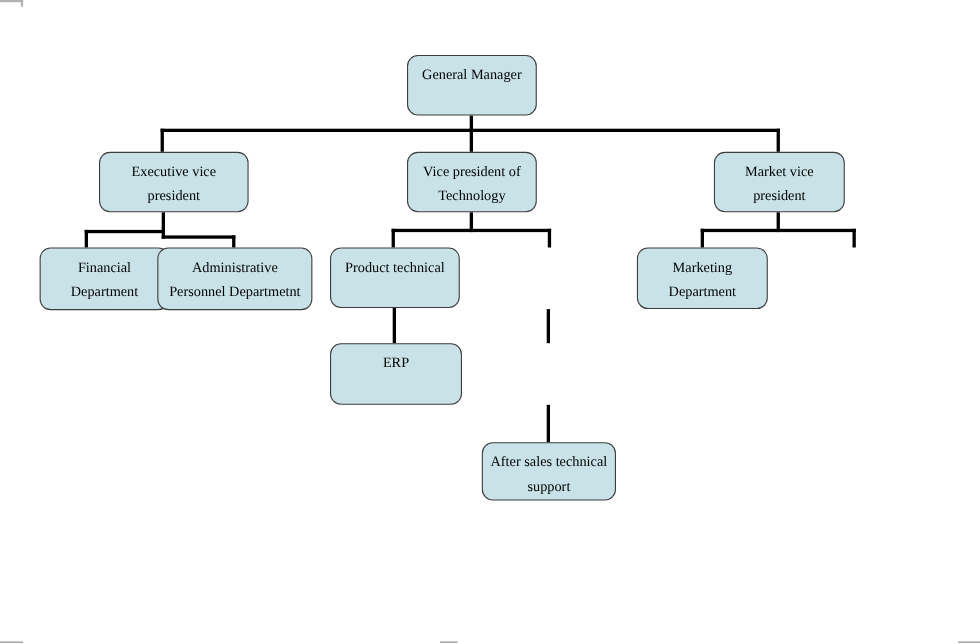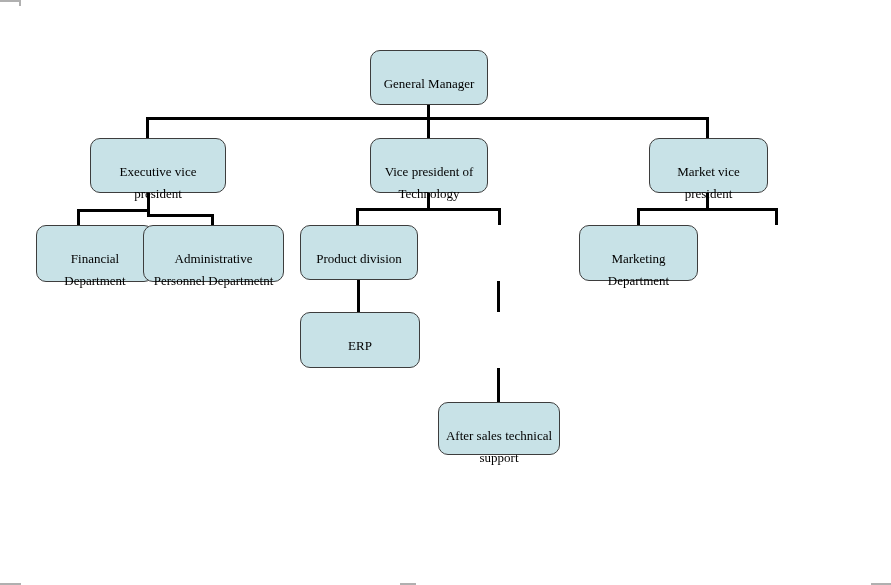--- a/index.html
+++ b/index.html
@@ -13,21 +13,21 @@
   .node{
     position:absolute;
     box-sizing:border-box;
     background:#c8e2e7;
     border:1.4px solid #3d3d3d;
     border-radius:10px;
     color:#000;
     font-size:13px;
     line-height:22px;
     text-align:center;
-    padding:22px 4px 0 4px;
+    padding:6px 4px 0 4px;
   }
   .seg{
     position:absolute;
     background:#000;
   }
   .pagemark{
     position:absolute;
     background:#b0b0b0;
   }
 </style>
@@ -73,21 +73,21 @@
   <div class="node" style="left:90px;top:138px;width:136px;height:55px">Executive vice president</div>
 
   <div class="node" style="left:370px;top:138px;width:118px;height:55px">Vice president of Technology</div>
 
   <div class="node" style="left:649px;top:138px;width:119px;height:55px">Market vice president</div>
 
   <div class="node" style="left:36px;top:225px;width:118px;height:57px">Financial Department</div>
 
   <div class="node" style="left:143px;top:225px;width:141px;height:57px">Administrative Personnel Departmetnt</div>
 
-  <div class="node" style="left:300px;top:225px;width:118px;height:55px">Product division</div>
+  <div class="node" style="left:300px;top:225px;width:118px;height:55px">Product technical</div>
 
 
   <div class="node" style="left:579px;top:225px;width:119px;height:56px">Marketing Department</div>
 
 
   <div class="node" style="left:300px;top:312px;width:120px;height:56px">ERP</div>
 
 
   <div class="node" style="left:438px;top:402px;width:122px;height:53px">After sales technical support</div>
 

